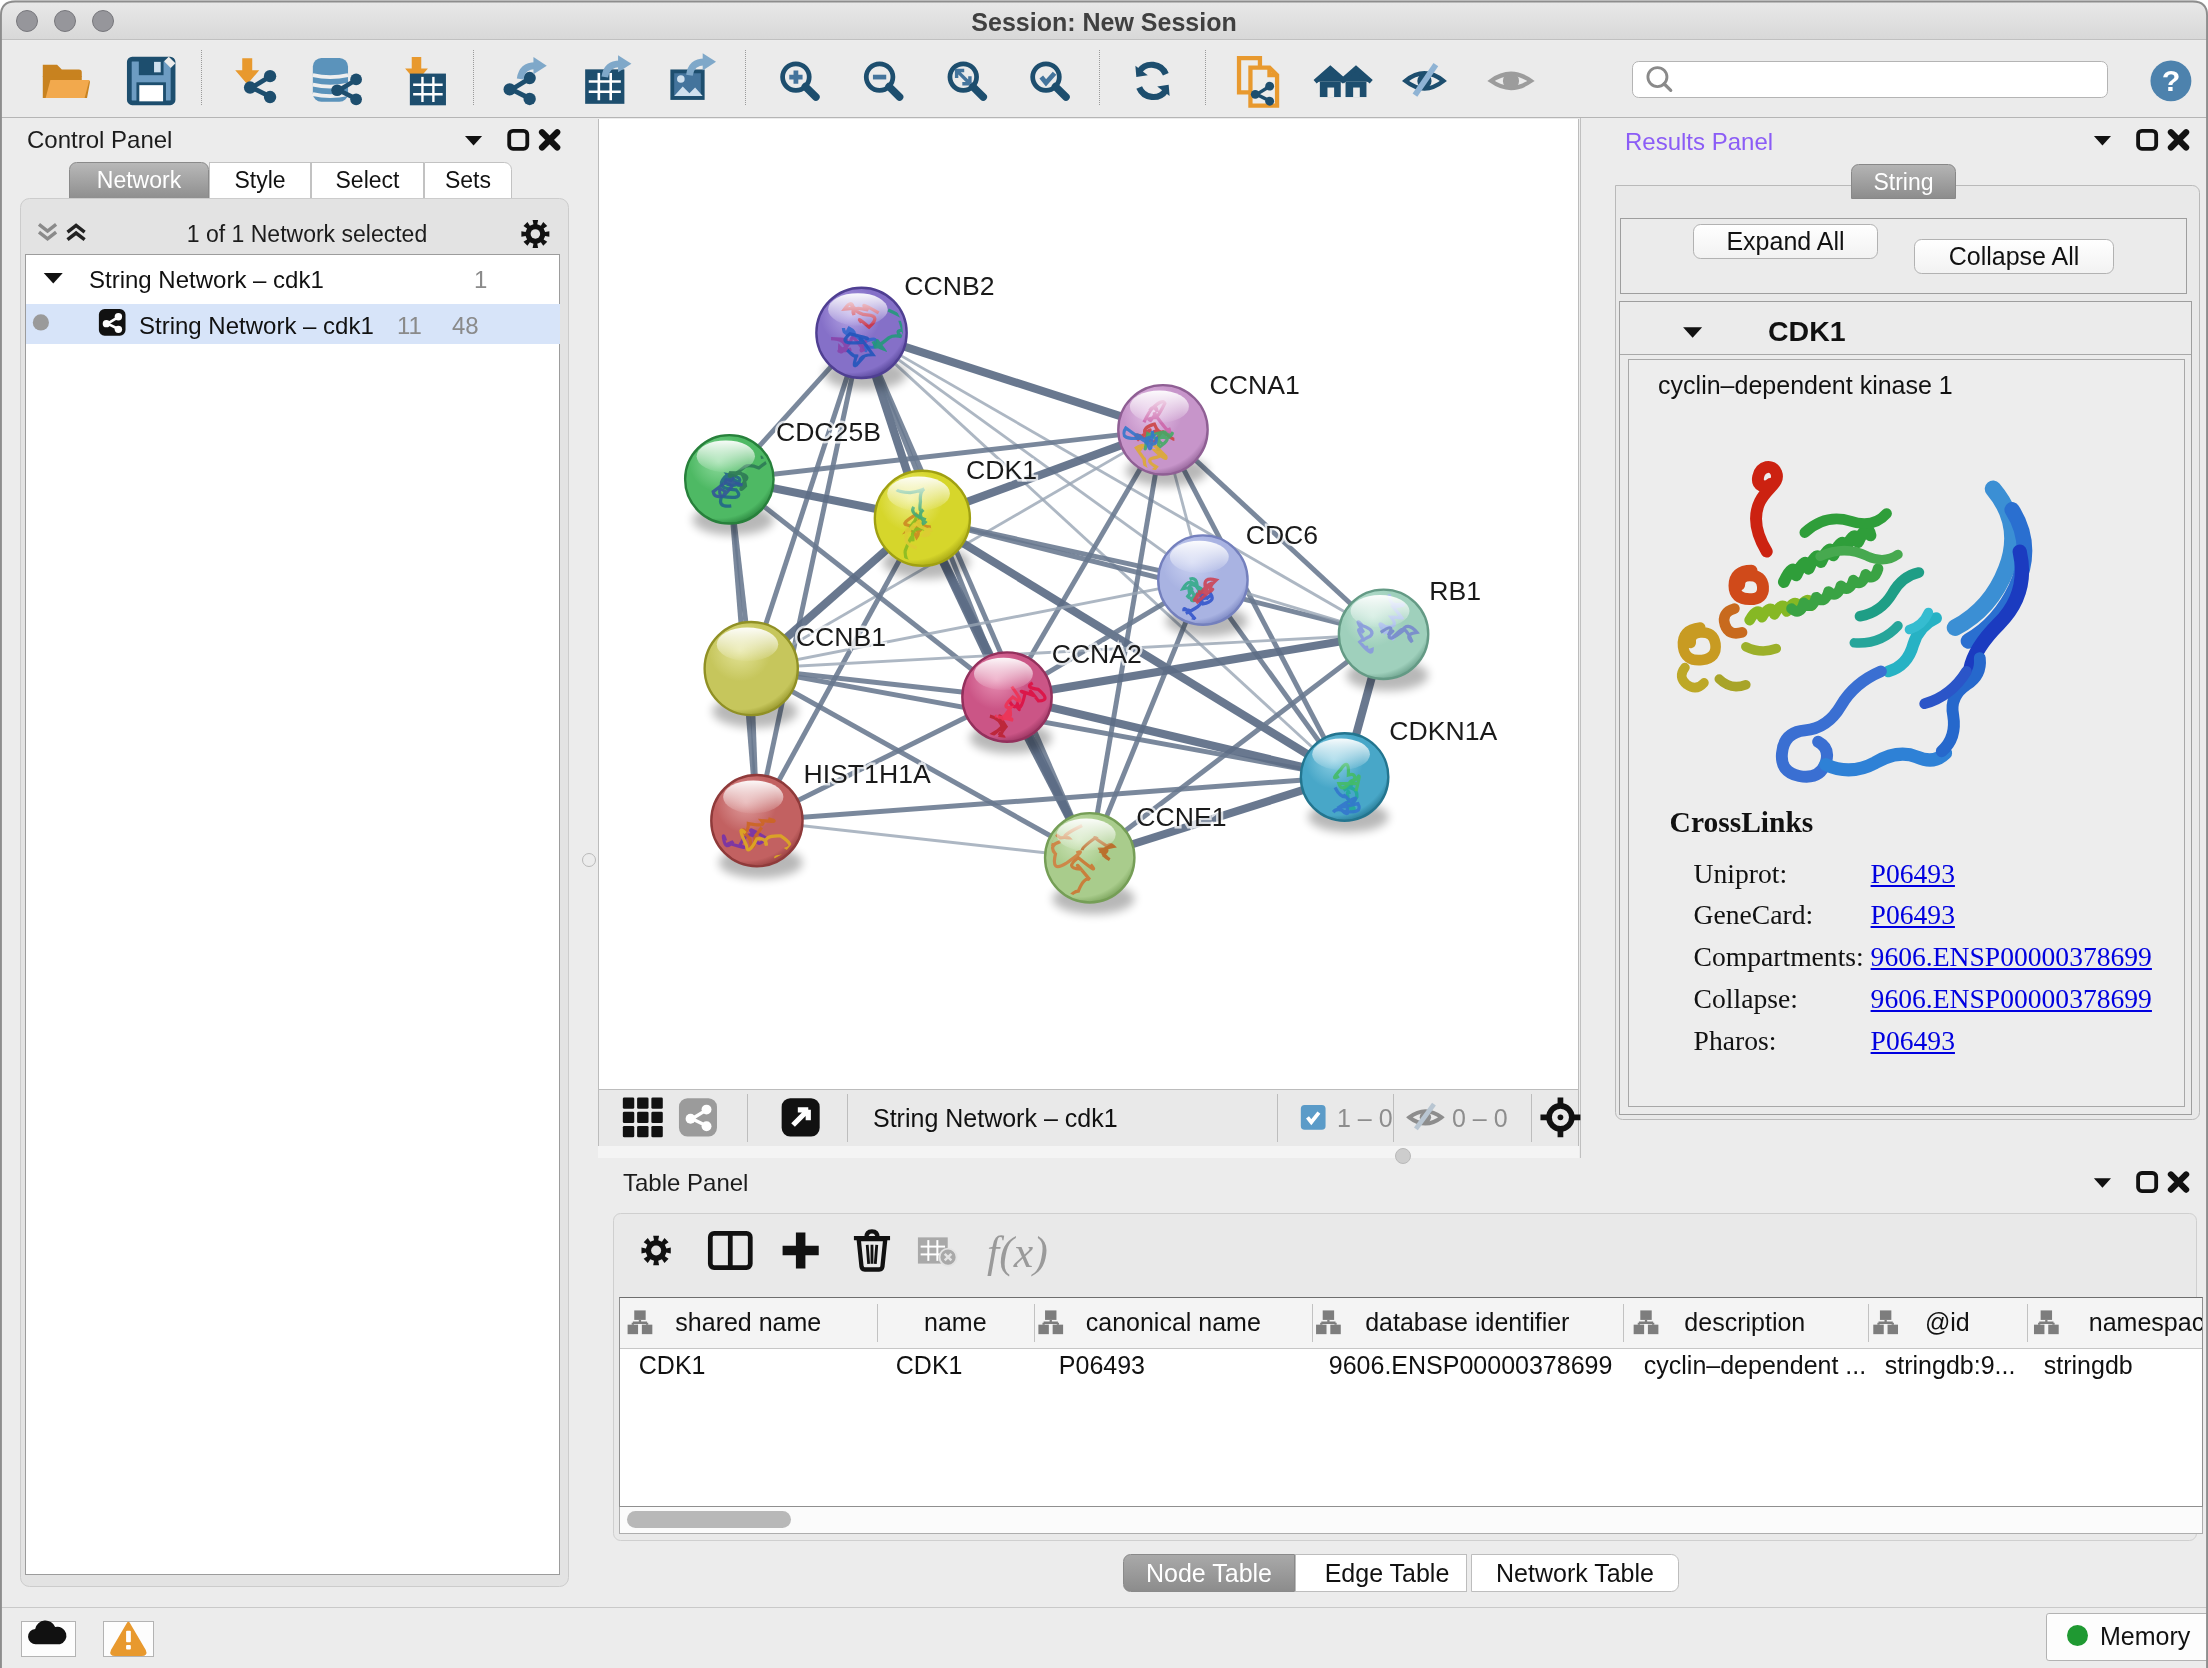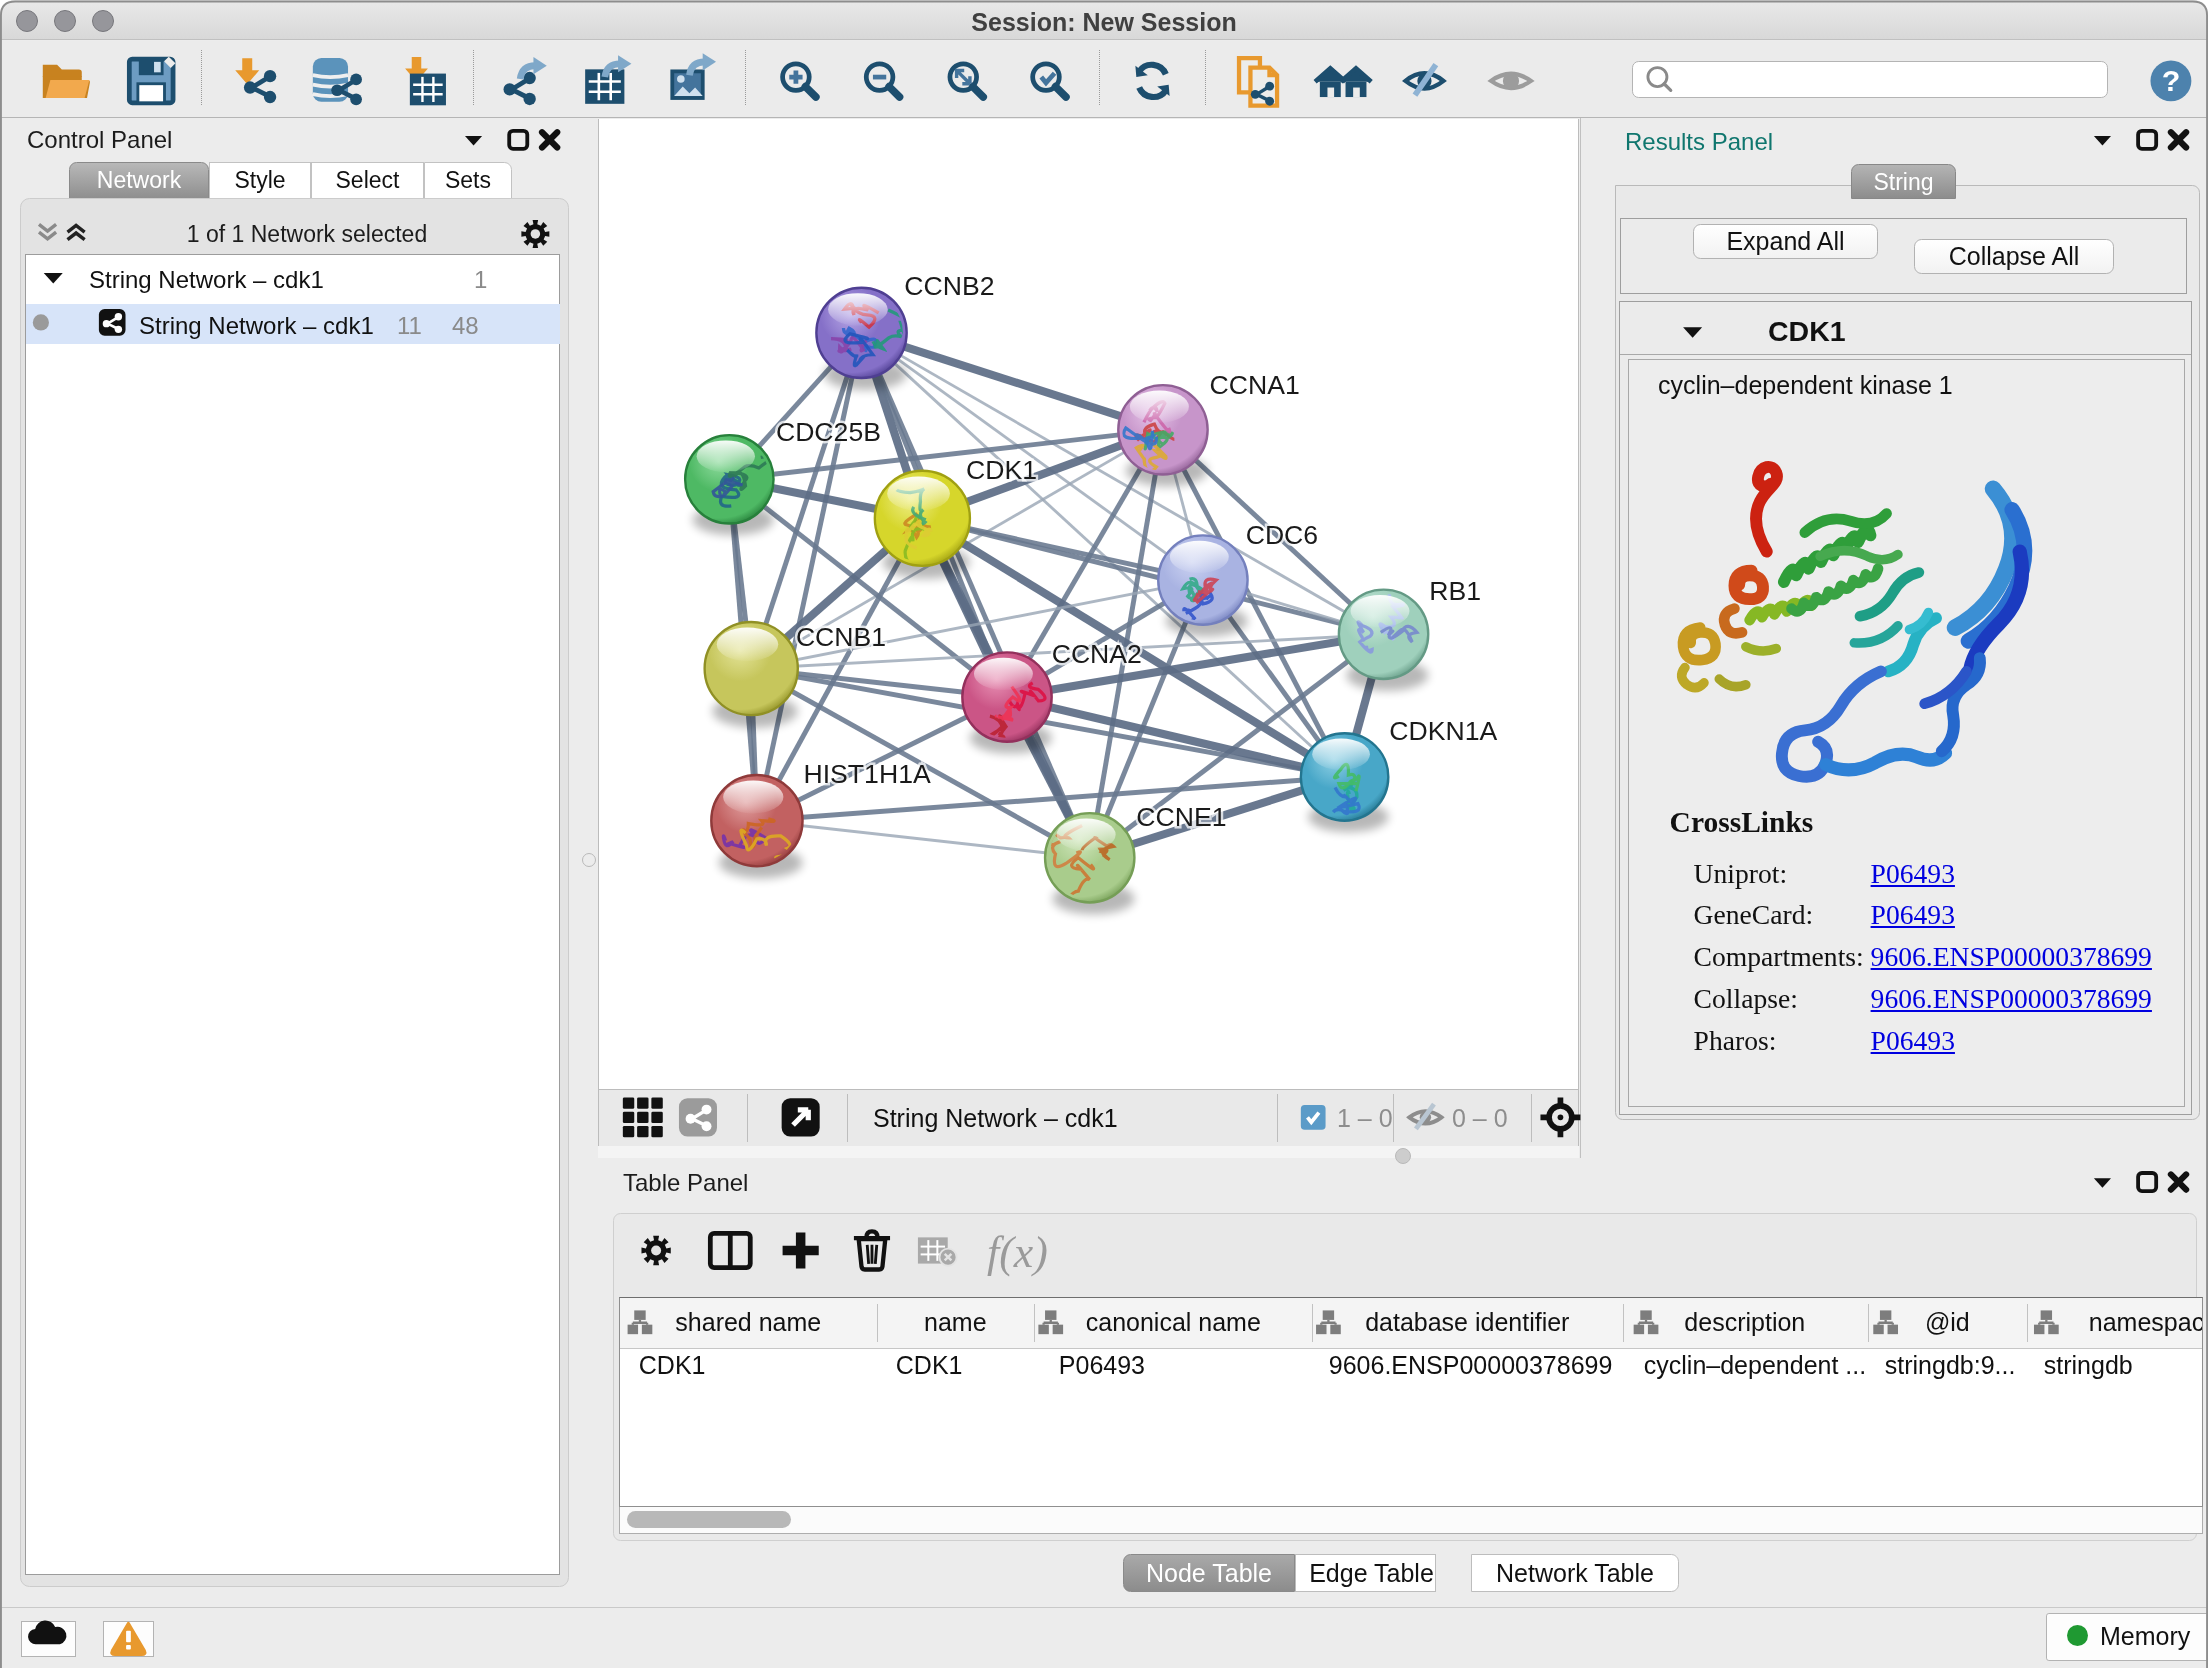--- a/index.html
+++ b/index.html
@@ -22,21 +22,21 @@
 #cp-bar { left:25px; top:217px; width:535px; height:37px; font-size:23px; color:#1c1c1c; }
 #cp-list { left:25px; top:254px; width:535px; height:1321px; background:#fff; border:1px solid #9c9c9c; }
 #cp-row2 { position:absolute; left:0px; top:49px; width:534px; height:40px; background:#d7e4f9; }
 
 #netview { left:598px; top:119px; width:981px; height:970px; background:#fff; border-left:1px solid #bcbcbc; border-right:1px solid #bcbcbc; }
 #netfoot { left:598px; top:1089px; width:981px; height:57px; background:#e9e9e9; border:1px solid #bcbcbc; border-bottom:none; }
 .nfsep { top:4.8px; height:48px; border-left:1px solid #bdbdbd; }
 #netstrip { left:598px; top:1146px; width:981px; height:12.4px; background:#f4f4f4; }
 
 #rp { left:1580px; top:118px; width:629px; height:1041px; background:#ececec; border-left:1.9px solid #c0c0c0; }
-#rp-title { left:44px; top:9.5px; font-size:24px; color:#0f766e; }
+#rp-title { left:44px; top:9.5px; font-size:24px; color:#8b5cf6; }
 #stringtab { z-index:3; left:270px; top:46px; width:105px; height:35px; background:linear-gradient(#b4b4b4,#8d8d8d); border:1px solid #888; border-radius:7.6px 7.6px 0 0; color:#fff; font-size:23px; text-align:center; line-height:34px; }
 #rp-box { left:34px; top:67px; width:585px; height:935px; background:#e9e9e9; border:1px solid #b9b9b9; border-radius:0 7.6px 7.6px 7.6px; }
 #rp-expbox { left:39px; top:100px; width:567px; height:76px; border:1.9px solid #9e9e9e; background:#ebebeb; }
 .rbtn { top:21px; height:35px; background:linear-gradient(#ffffff,#f2f2f2); border:1px solid #b2b2b2; border-radius:7.6px; font-size:25px; text-align:center; line-height:33px; color:#111; }
 #rp-sec { left:38px; top:183px; width:573px; height:814px; border:1.9px solid #9e9e9e; background:#ebebeb; }
 #rp-inner { position:absolute; left:7.6px; top:57px; width:557px; height:748px; border:1px solid #a8a8a8; background:#ededed; }
 
 .serif { font-family:"Liberation Serif", serif; }
 .xl-label { font-size:27.6px; color:#111; }
 .xl-link { font-size:27.6px; color:#0000e0; text-decoration:underline; }
@@ -760,21 +760,21 @@
     <div class="td" style="left:709px;">9606.ENSP00000378699</div>
     <div class="td" style="left:1024px;">cyclin–dependent ...</div>
     <div class="td" style="left:1265px;">stringdb:9...</div>
     <div class="td" style="left:1424px;">stringdb</div>
   </div>
   <div class="abs" id="hscroll">
       <div id="hthumb"></div>
     </div>
 </div>
 <div class="abs btab sel" style="left:1123px;width:172px;border-radius:7.6px 0 0 7.6px;">Node Table</div>
-<div class="abs btab" style="left:1295px;width:141px;padding-left:12px;">Edge Table</div>
+<div class="abs btab" style="left:1295px;width:172px;padding-left:12px;">Edge Table</div>
 <div class="abs btab" style="left:1471px;width:208px;border-radius:0 7.6px 7.6px 0;">Network Table</div>
 
 <div class="abs" id="statusline"></div>
 <div class="abs sbtn" style="left:21px;width:55px;"></div>
 <div class="abs sbtn" style="left:103px;width:51px;"></div>
 <div class="abs" id="membtn">
     <span style="position:absolute;left:20px;top:11.4px;width:21px;height:21px;border-radius:50%;background:#1f9932;"></span>
     <span style="position:absolute;left:53px;">Memory</span>
   </div>
 

